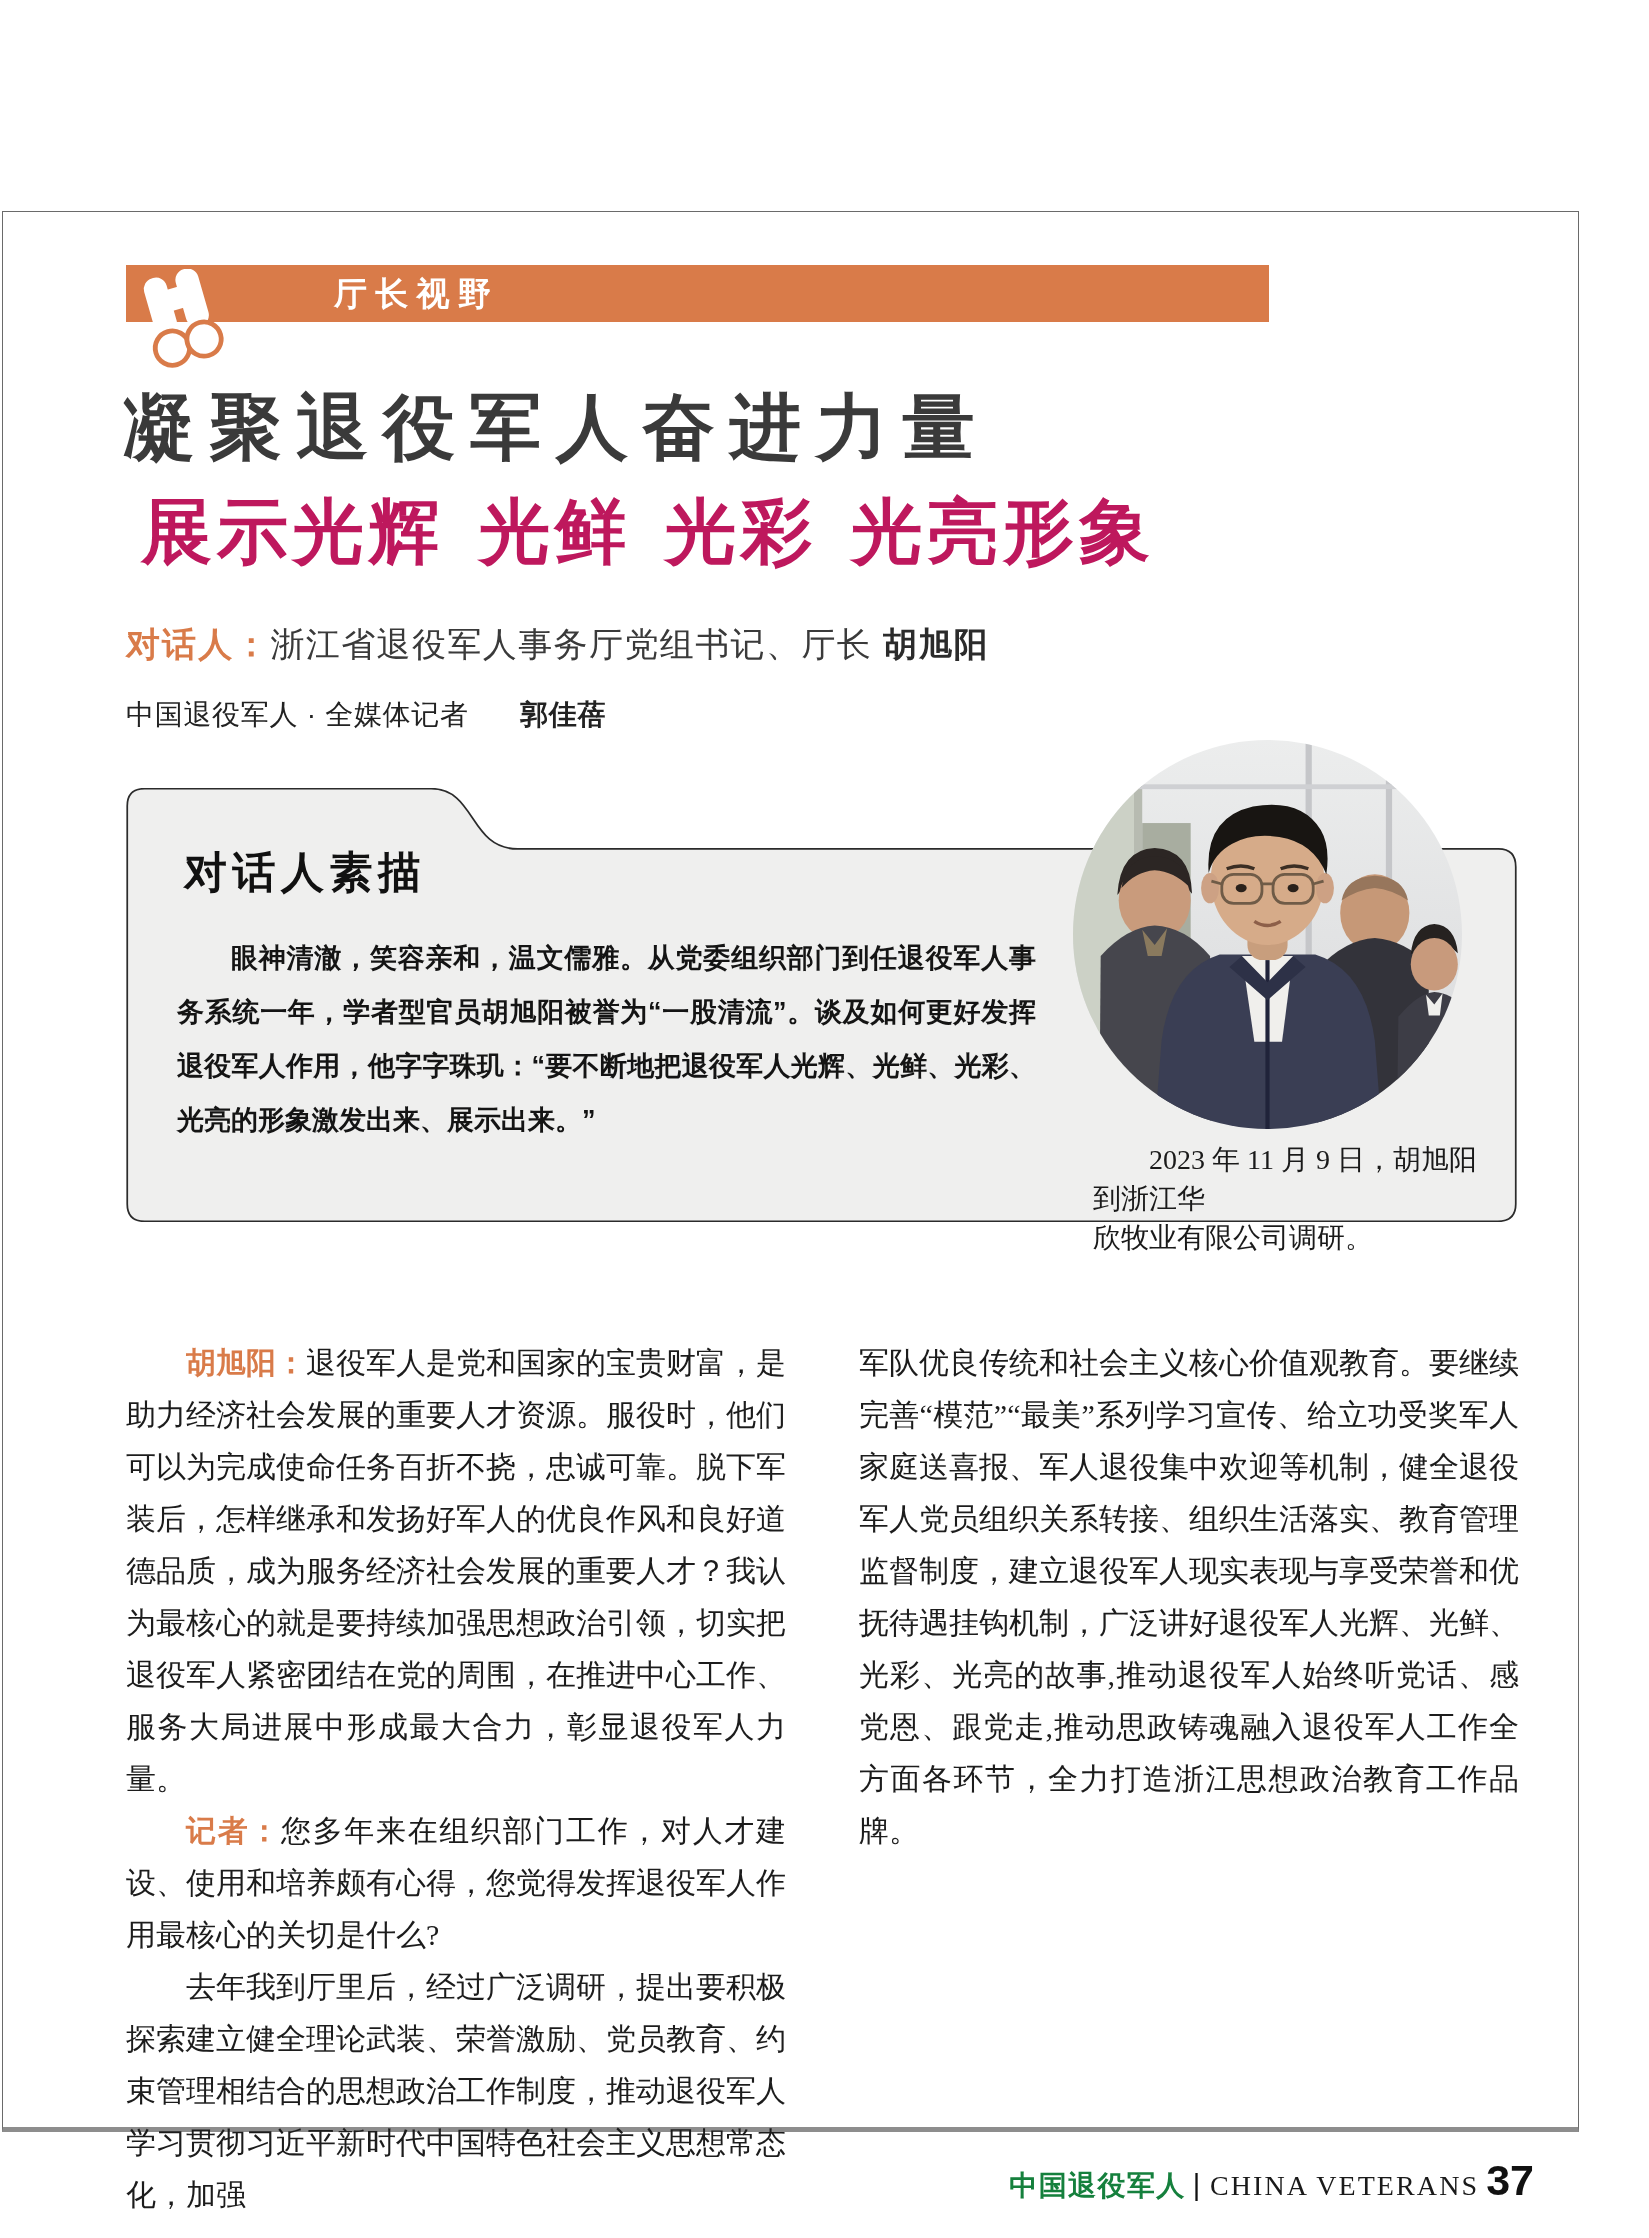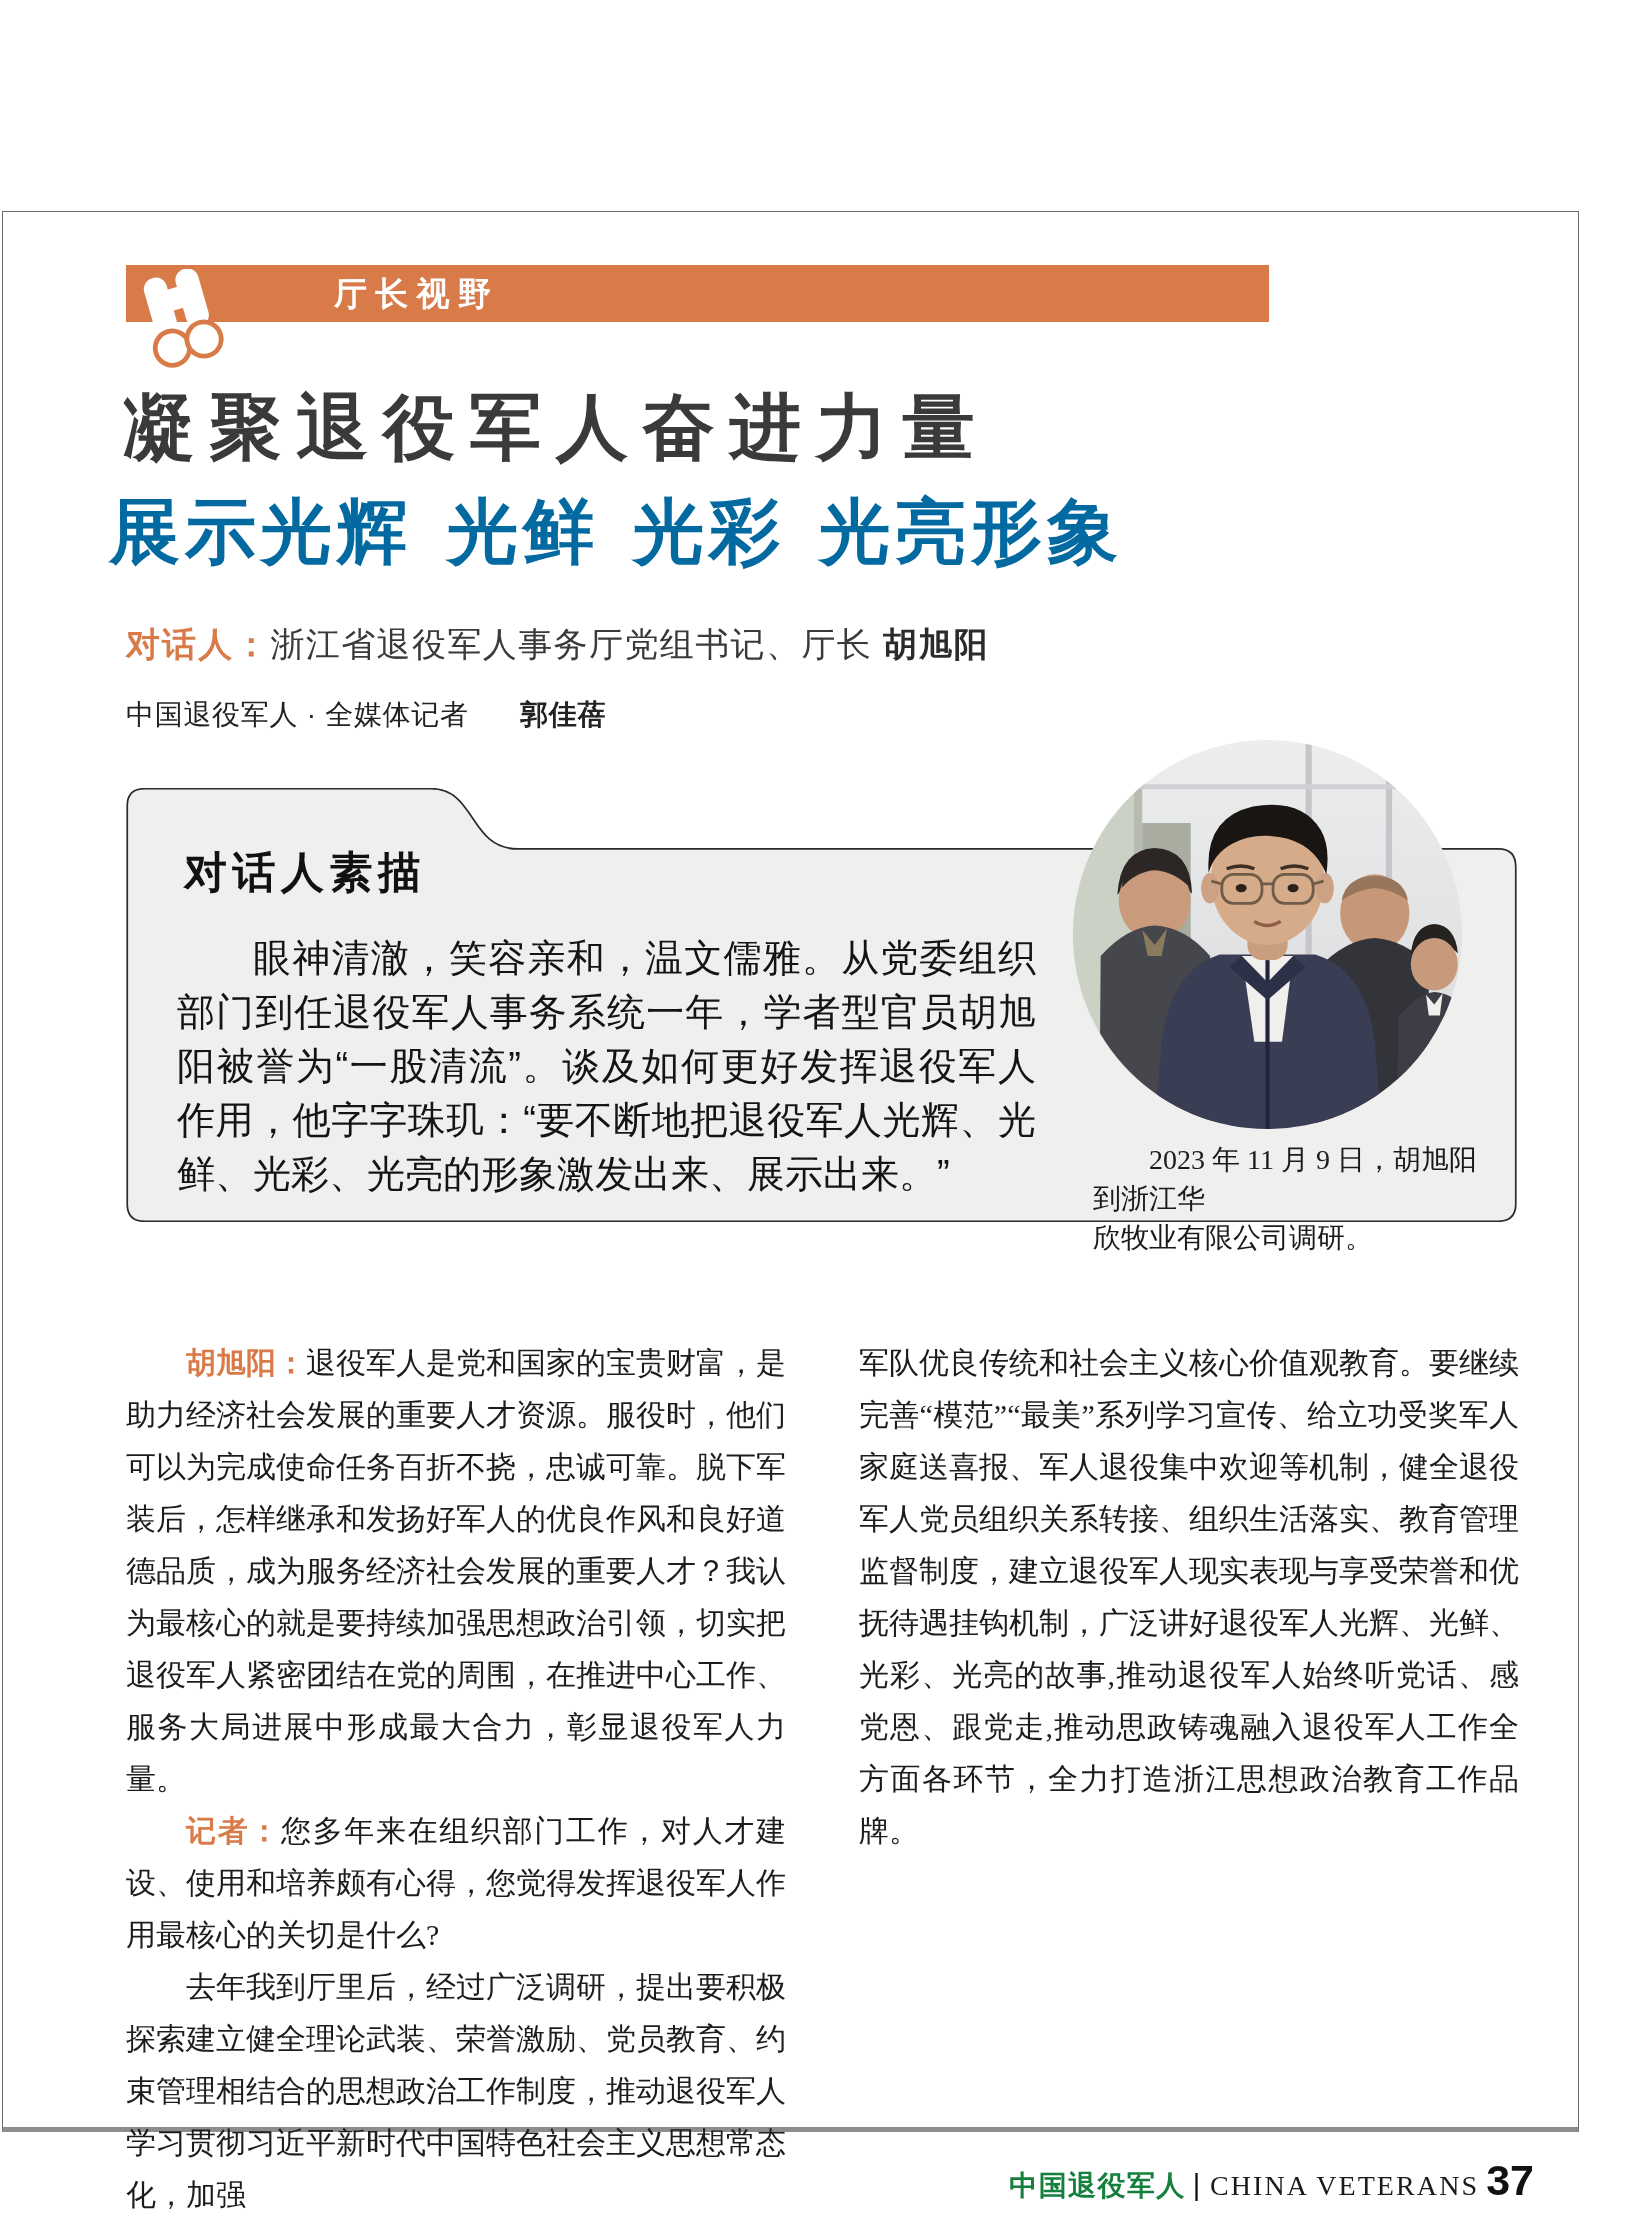--- a/index.html
+++ b/index.html
@@ -12,36 +12,36 @@
 
   
   .badge-bar{position:absolute;left:126px;top:265px;width:1143px;height:57px;background:#d97b49;}
   .badge-label{position:absolute;left:208px;top:0;height:50px;line-height:57px;
                font-size:33px;font-weight:bold;color:#ffffff;letter-spacing:8.3px;}
   .badge-icon{position:absolute;left:132px;top:269px;width:96px;height:105px;}
 
   
   .title1{position:absolute;left:123px;top:380px;font-size:72px;font-weight:600;color:#3a3a3a;
           letter-spacing:14.6px;white-space:nowrap;}
-  .title2{position:absolute;left:109px;top:485px;font-size:71px;font-weight:900;color:#0369a1;
+  .title2{position:absolute;left:141px;top:485px;font-size:71px;font-weight:900;color:#be185d;
           letter-spacing:4.9px;word-spacing:9.7px;white-space:nowrap;text-align:right;}
 
   
   .byline{position:absolute;left:126px;top:622px;font-size:34px;white-space:nowrap;}
   .byline .lead{color:#d97b49;font-weight:bold;letter-spacing:2.1px;}
   .byline .role{color:#3a3a3a;letter-spacing:1.4px;}
   .byline .name{color:#2b2b2b;font-weight:bold;letter-spacing:1.4px;}
   .reporter{position:absolute;left:126px;top:696px;font-size:28px;color:#222;letter-spacing:0.7px;}
   .reporter .name{font-weight:bold;margin-left:43px;}
 
   
   .sketch-svg{position:absolute;left:126px;top:788px;width:1391px;height:434px;}
   .sketch-title{position:absolute;left:184px;top:844px;font-size:43px;font-weight:600;color:#111;
                 letter-spacing:5.5px;font-family:"Liberation Serif",serif;}
-  .sketch-body{position:absolute;left:177px;top:931px;width:859px;font-size:38px;font-weight:normal;
+  .sketch-body{position:absolute;left:177px;top:931px;width:859px;font-size:27px;font-weight:bold;
                color:#141414;line-height:54px;text-align:justify;text-indent:2em;}
 
   
   .photo{position:absolute;left:1073px;top:740px;width:389px;height:389px;}
   .caption{position:absolute;left:1093px;top:1140px;width:409px;font-size:28px;line-height:39px;
            color:#1a1a1a;font-family:"Liberation Serif",serif;}
   .caption .l1{display:block;text-indent:2em;}
   .caption .l2{display:block;}
 
   

